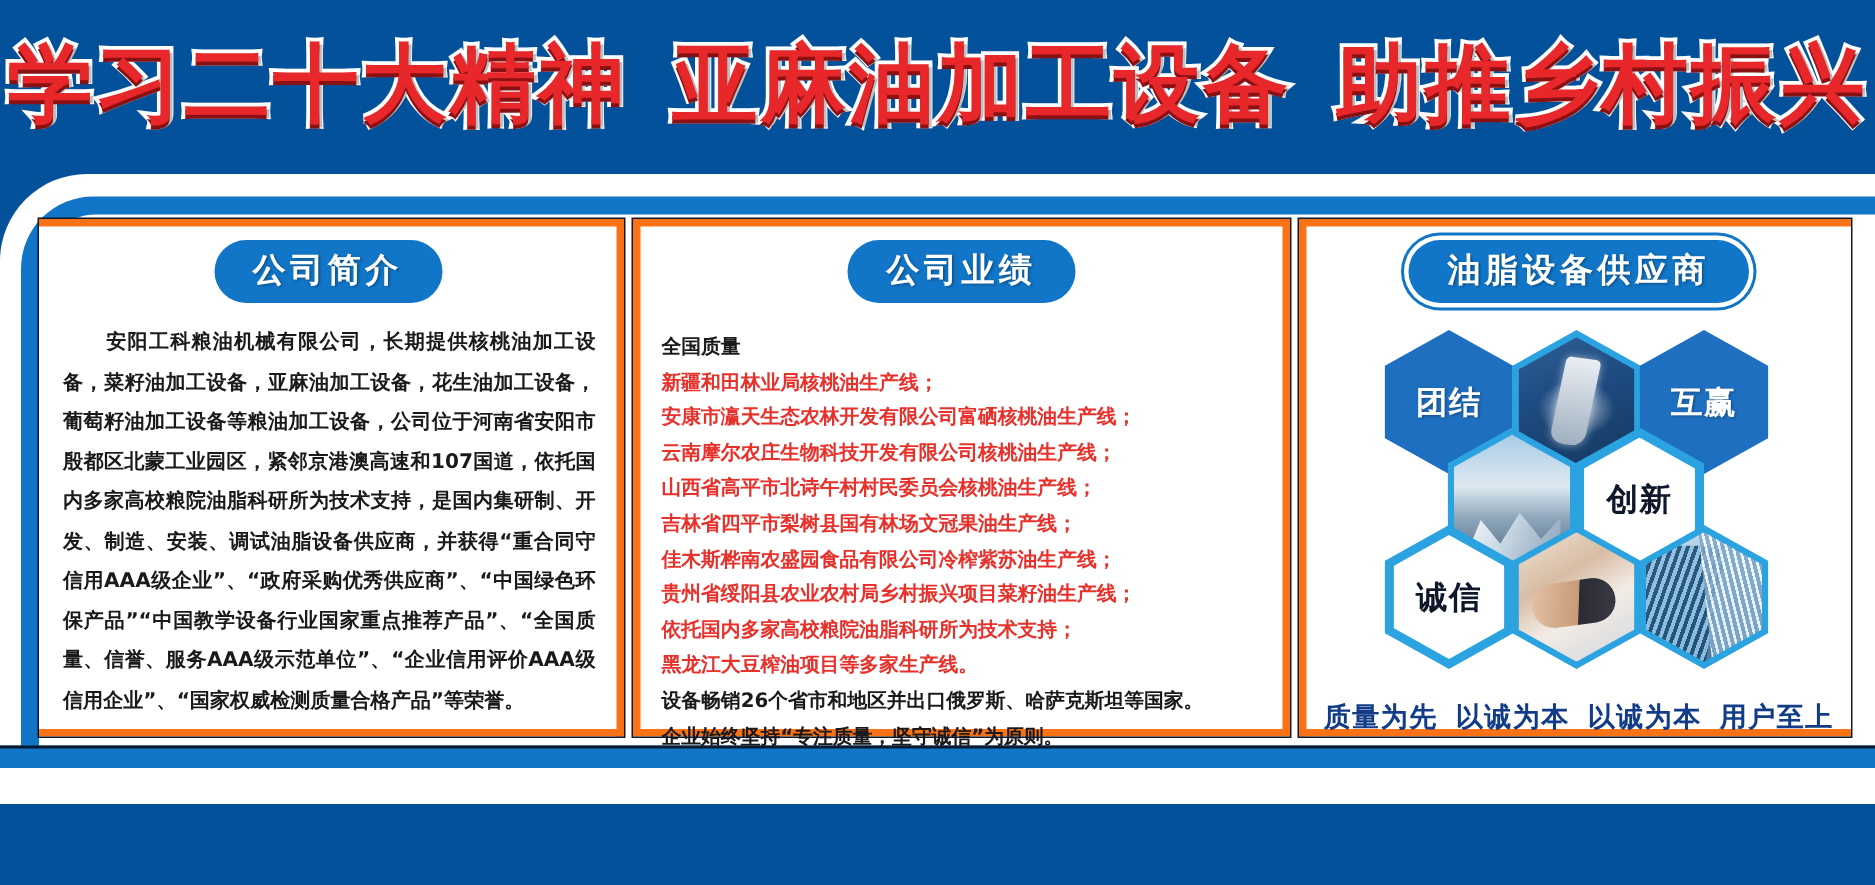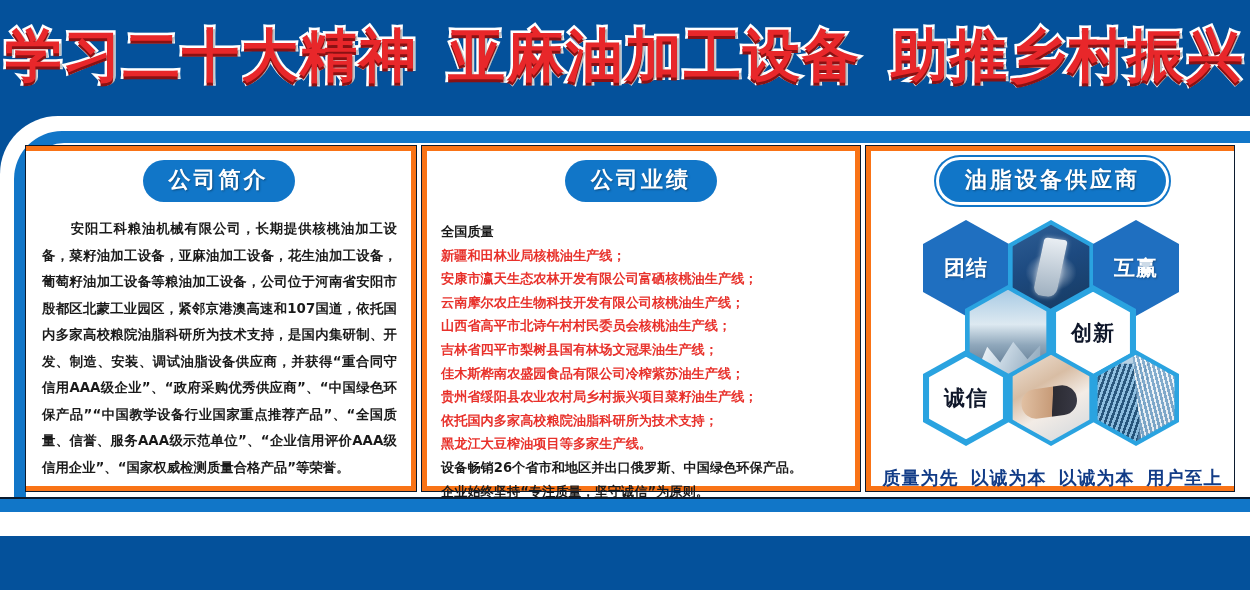--- a/index.html
+++ b/index.html
@@ -237,21 +237,21 @@
           <div class="line red">新疆和田林业局核桃油生产线；</div>
           <div class="line red">安康市瀛天生态农林开发有限公司富硒核桃油生产线；</div>
           <div class="line red">云南摩尔农庄生物科技开发有限公司核桃油生产线；</div>
           <div class="line red">山西省高平市北诗午村村民委员会核桃油生产线；</div>
           <div class="line red">吉林省四平市梨树县国有林场文冠果油生产线；</div>
           <div class="line red">佳木斯桦南农盛园食品有限公司冷榨紫苏油生产线；</div>
           <div class="line red">贵州省绥阳县农业农村局乡村振兴项目菜籽油生产线；</div>
           <div class="line red">依托国内多家高校粮院油脂科研所为技术支持；</div>
           <div class="line red">黑龙江大豆榨油项目等多家生产线。</div>
         </div>
-      <div class="line">设备畅销26个省市和地区并出口俄罗斯、中国绿色环保产品。</div>
+      <div class="line">设备畅销26个省市和地区并出口俄罗斯、哈萨克斯坦等国家。</div>
       <div class="line">企业始终坚持“专注质量，坚守诚信”为原则。</div>
     </div>
   </div>
 
   <div class="panel p3">
     <div class="pill-wrap">
       <span class="pill ringed">油脂设备供应商</span>
     </div>
     <div id="hexwrap">
         <div class="hex solid" style="left: 52px; top: 10px;">

